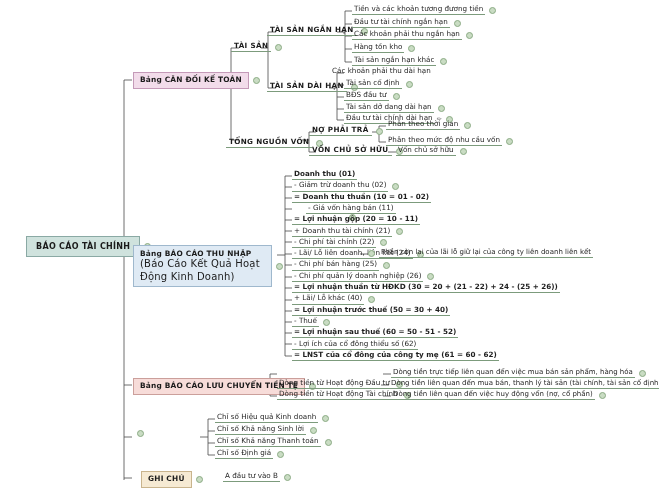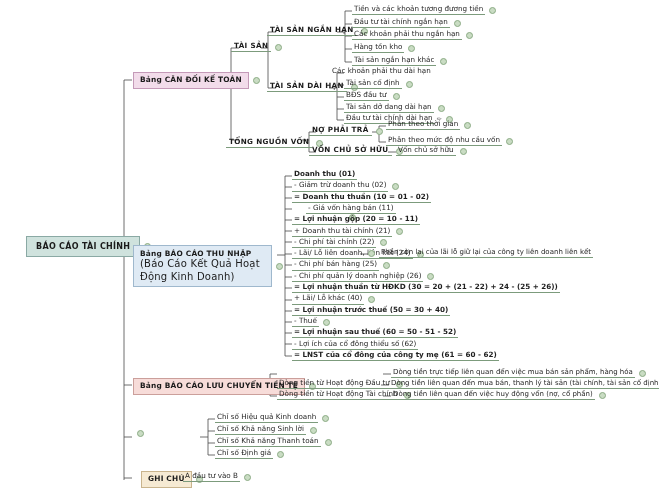--- a/index.html
+++ b/index.html
@@ -379,18 +379,18 @@
 </div>
 <div class="node leaf" style="left:215px;top:449px;">
   <span class="nodetext">Chỉ số Định giá</span>
   <span class="bullet"></span>
 </div>
 
 <div class="node boxed tan" style="left:133px;top:471px;padding-left:8px;">
   <span class="nodetext">GHI CHÚ</span>
   <span class="bullet"></span>
 </div>
-<div class="node leaf" style="left:183px;top:472px;">
+<div class="node leaf" style="left:183px;top:472px;padding-left:40px;">
   <span class="nodetext">A đầu tư vào B</span>
   <span class="bullet"></span>
 </div>
 
 </div>
 
 </body></html>

